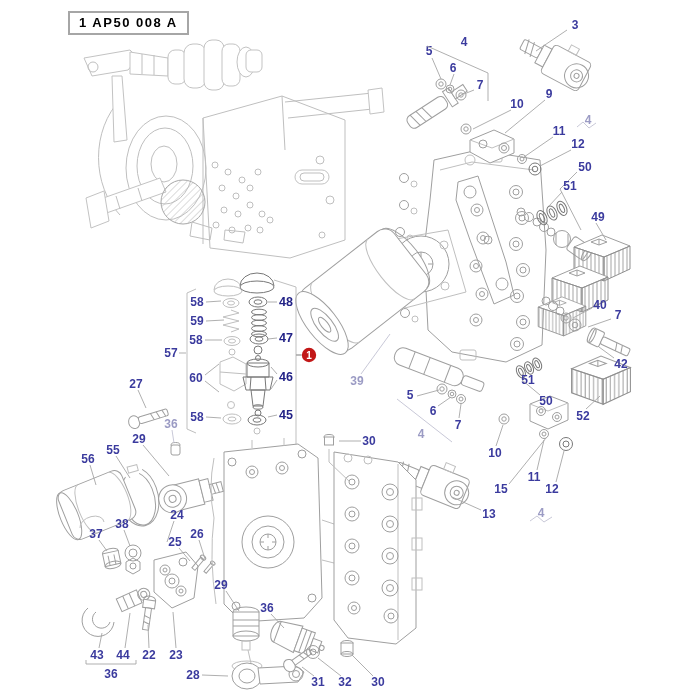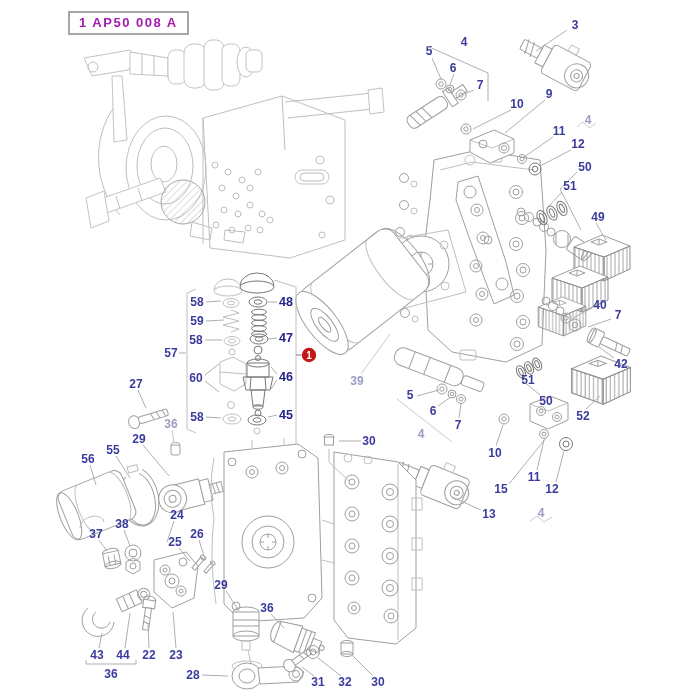--- a/index.html
+++ b/index.html
@@ -1,19 +1,19 @@
 <!DOCTYPE html>
 <html><head>
 <meta charset="utf-8">
 <style>
   html,body{margin:0;padding:0;background:#fff;}
   .stage{position:relative;width:700px;height:700px;background:#ffffff;overflow:hidden;
          font-family:"Liberation Sans",sans-serif;}
   .drawing-number{position:absolute;left:68px;top:11px;padding:2px 9px 3px 9px;
-    border:2px solid #a6a6a6;color:#a21caf;font-size:13px;font-weight:600;
+    border:2px solid #a6a6a6;color:#000000;font-size:13px;font-weight:600;
     letter-spacing:1.5px;background:#fff;}
   svg{position:absolute;left:0;top:0;}
   .s1{fill:none;stroke:#bfbfbf;stroke-width:1;}
   .s2{fill:none;stroke:#9f9f9f;stroke-width:1;}
   .s3{fill:none;stroke:#787878;stroke-width:1;}
   .f1{fill:#ffffff;stroke:#9f9f9f;stroke-width:1;}
   .f1l{fill:#ffffff;stroke:#c3c3c3;stroke-width:1;}
   .f1d{fill:#ffffff;stroke:#787878;stroke-width:1;}
   .leader{fill:none;stroke:#a6a6a6;stroke-width:0.9;}
   .leader-light{stroke:#c2c2d2;}

